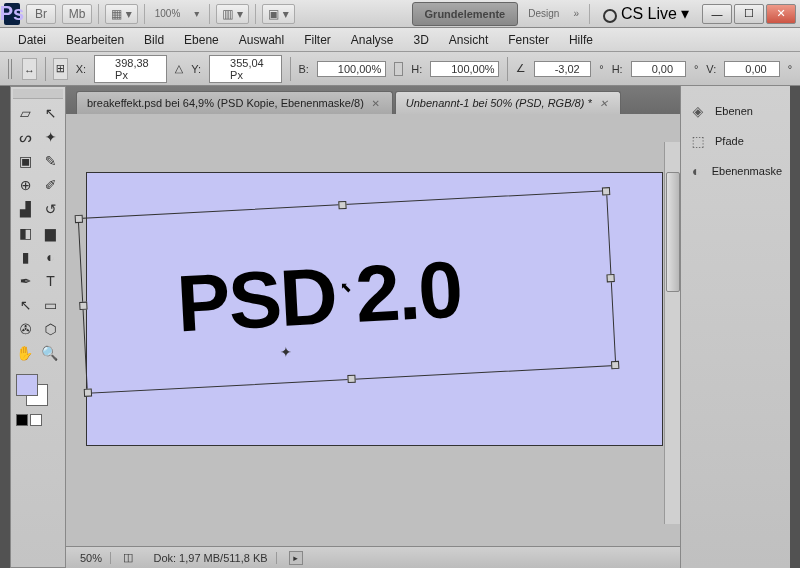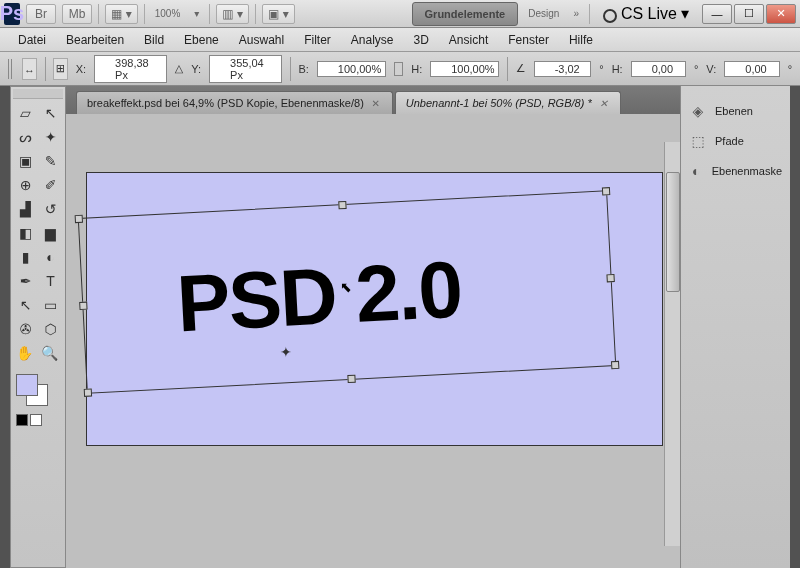--- a/index.html
+++ b/index.html
@@ -243,20 +243,26 @@
         <div class="handle" style="bottom:-4px;left:-4px"></div>
         <div class="handle" style="top:50%;left:-4px;margin-top:-4px"></div>
       </div>
       <div class="center-mark" style="top:230px;left:214px">✦</div>
       <div class="cursor-arrow">⬉</div>
       <div class="vscroll">
           <div class="vscroll-thumb"></div>
         </div>
     </div>
 
+    <div class="statusbar">
+      <span class="status-field">50%</span>
+      <span>◫</span>
+      <span class="status-field">Dok: 1,97 MB/511,8 KB</span>
+      <span class="status-arrow">▸</span>
+    </div>
   </div>
 
   <div class="panelcol">
     <div class="panel-grip"></div>
     <div class="panel-item">
       <div class="panel-icon">◈</div>
       <span>Ebenen</span>
     </div>
     <div class="panel-item">
       <div class="panel-icon">⬚</div>

